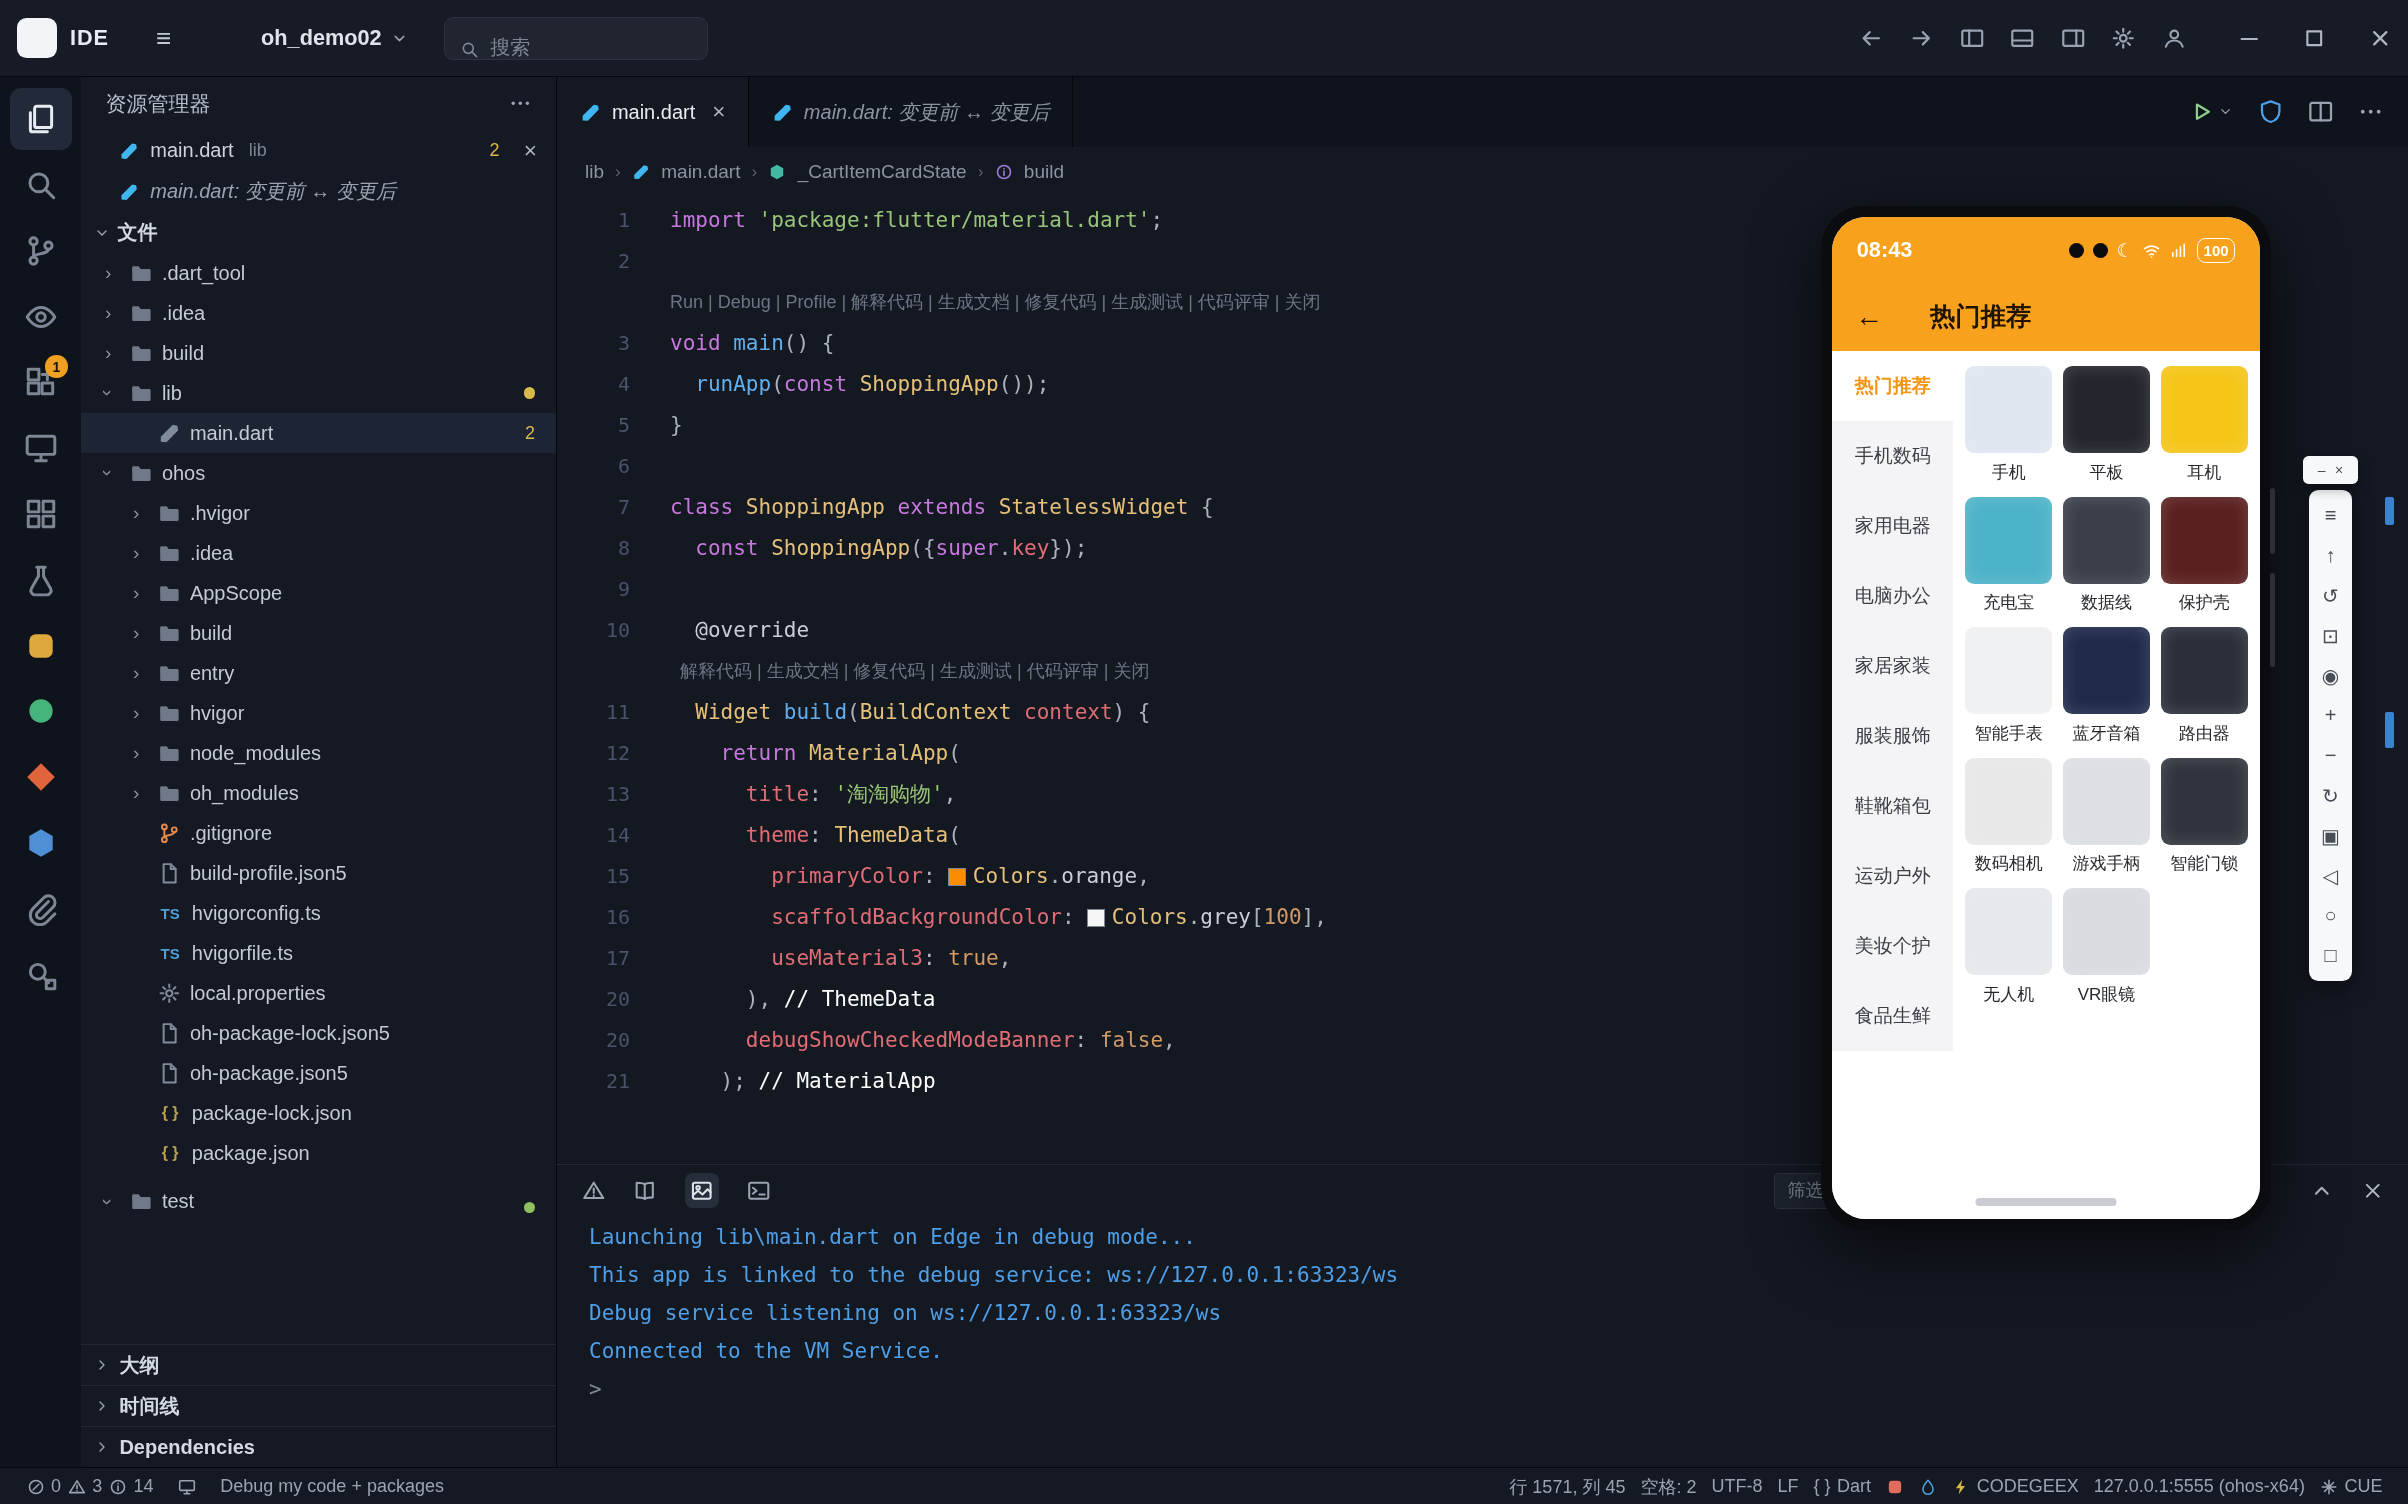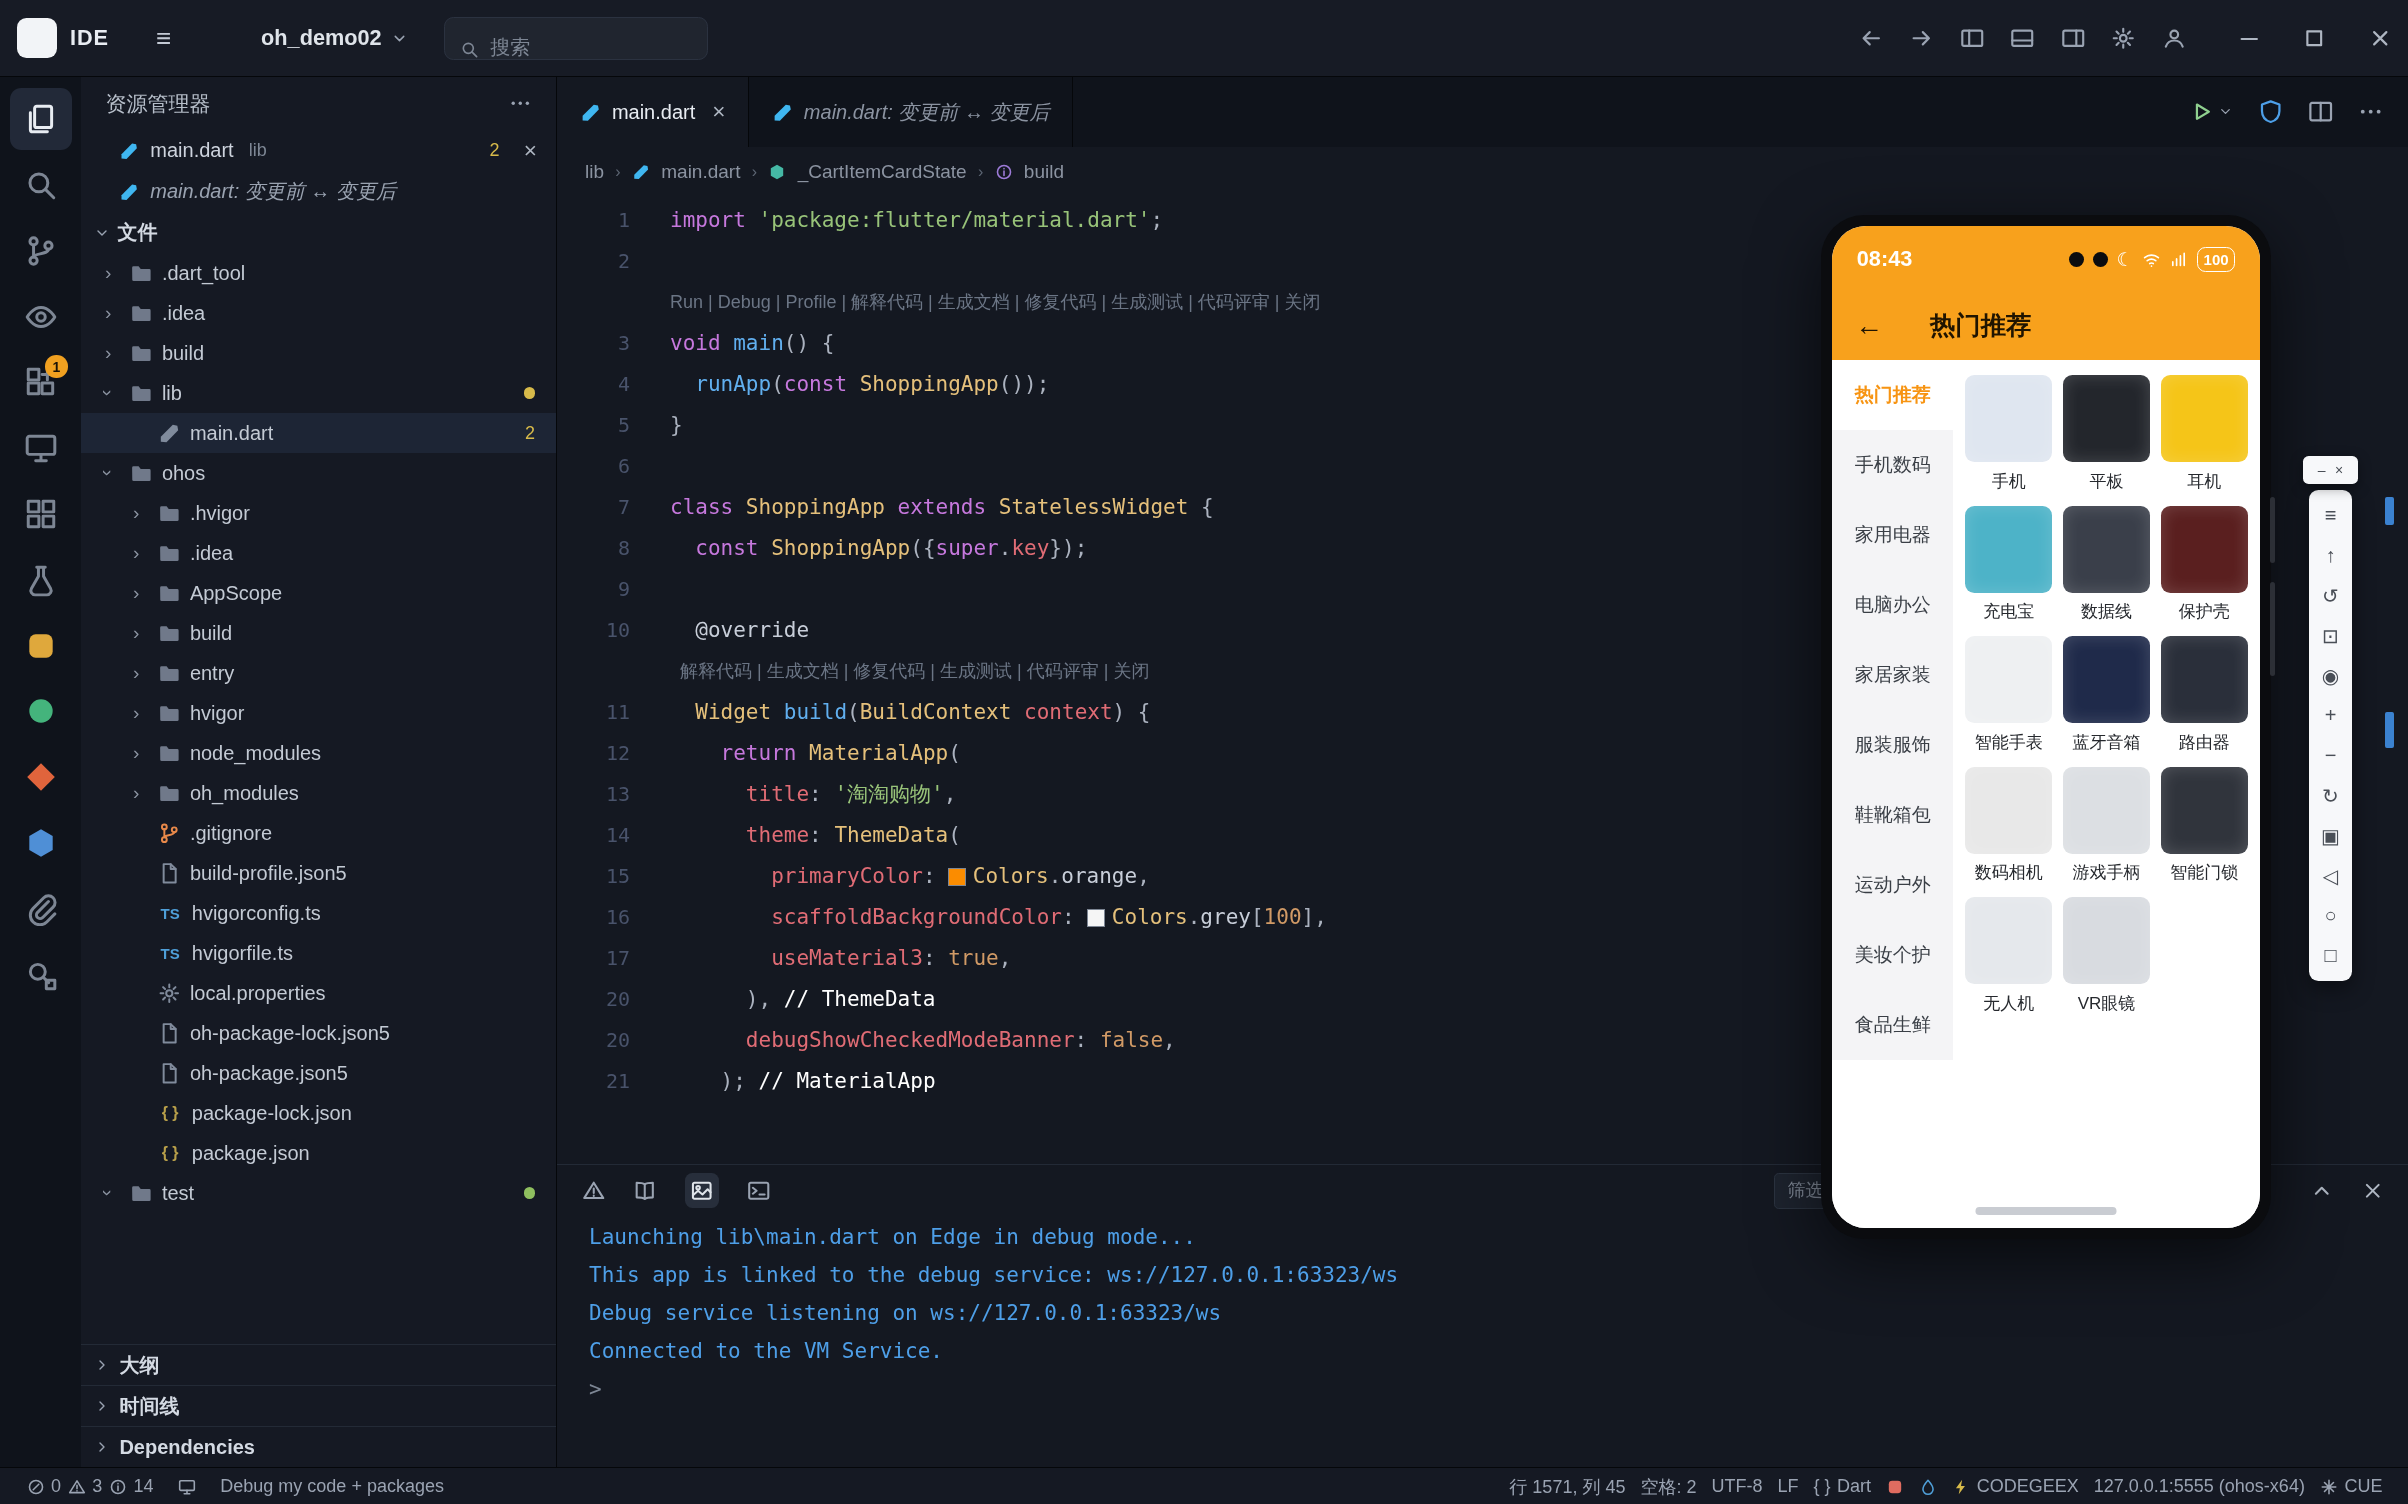--- a/index.html
+++ b/index.html
@@ -102,21 +102,21 @@
   
   .statusbar{height:38px;background:#151923;border-top:0.9px solid #05070a;display:flex;align-items:center;padding:0 19px;font-size:18px;color:#9aa3b2;gap:9.4px;flex:0 0 auto}
   .sb-item{display:flex;align-items:center;gap:6.6px;padding:0 7.5px;height:100%}
   .sb-item .ic{font-size:18px}
   .sb-right{margin-left:auto;display:flex;align-items:center;height:100%}
   .hw-ic{color:#e06c60;font-size:15px}
   .drop-ic{color:#4f9fd8;font-size:17px}
   .bolt-ic{color:#d7ba4a}
 
   
-  .emulator{position:absolute;left:1821px;top:215px;width:450px;height:1024px;z-index:50}
+  .emulator{position:absolute;left:1821px;top:206px;width:450px;height:1024px;z-index:50}
   .emu-bezel{width:100%;height:100%;background:#0b0c0f;border-radius:43px;padding:11.3px;box-shadow:0 19px 66px rgba(0,0,0,.6);position:relative}
   .emu-sidebtn{position:absolute;right:-3.8px;width:4.7px;border-radius:2.8px;background:#2c2f36}
   .emu-screen{width:100%;height:100%;border-radius:34px;overflow:hidden;background:#fff;display:flex;flex-direction:column;position:relative}
   .emu-status{height:66px;background:#f8a11c;display:flex;align-items:center;padding:0 24.5px;color:#fff;font-size:21.7px;gap:8.5px;flex:0 0 auto}
   .emu-status .time{font-weight:bold;margin-right:auto}
   .cam-dot{width:15px;height:15px;border-radius:50%;background:#0b0c0f}
   .emu-status .ic{font-size:19px}
   .battery{border:1.9px solid #fff;border-radius:8.5px;padding:0 5.6px;font-size:15px;font-weight:bold;height:24.5px;display:flex;align-items:center}
   .emu-header{height:68px;background:#f8a11c;display:flex;align-items:center;padding:0 22.6px;gap:47px;flex:0 0 auto}
   .emu-back{font-size:28px;color:#201400}
@@ -612,21 +612,21 @@
               <span class="jsonic">{ }</span>
               <span>package-lock.json</span>
               <span class="spacer"></span>
             </div>
             <div class="tree-row" style="padding-left: 43px;">
               <span class="chev"></span>
               <span class="jsonic">{ }</span>
               <span>package.json</span>
               <span class="spacer"></span>
             </div>
-            <div class="tree-row" style="padding-left: 15px;">
+            <div class="tree-row" style="padding-left: 15px; align-items: flex-end;">
               <span class="chev down">›</span>
               <span class="ic">
                 <svg viewBox="0 0 16 16" fill="none" stroke="none" stroke-width="1.4" stroke-linecap="round" stroke-linejoin="round">
                   <path d="M1.5 4a1 1 0 0 1 1-1h3.6l1.5 2h6a1 1 0 0 1 1 1v6.5a1 1 0 0 1-1 1h-11a1 1 0 0 1-1-1z" fill="currentColor" opacity=".85"></path>
                 </svg>
               </span>
               <span>test</span>
               <span class="spacer"></span>
               <span class="dot" style="background: rgb(143, 191, 95);"></span>
             </div>

